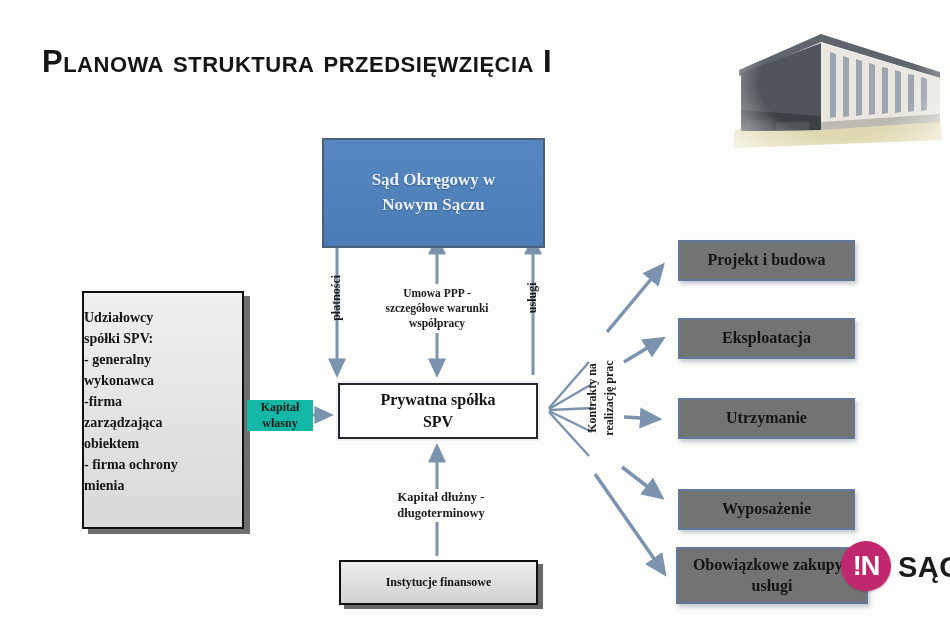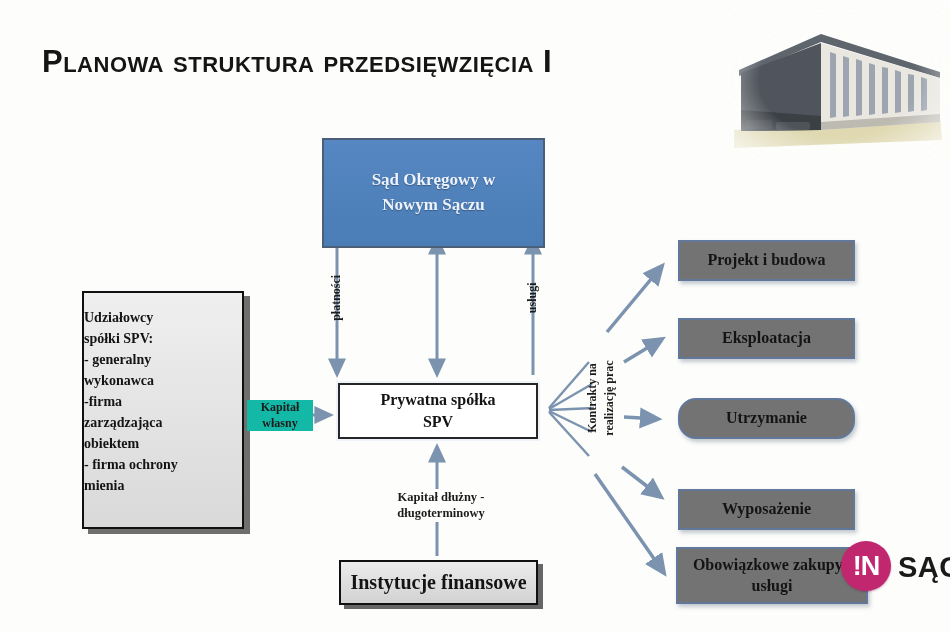--- a/index.html
+++ b/index.html
@@ -51,29 +51,29 @@
     box-shadow:6px 5px 0 rgba(75,75,75,.8);
     font-size:14px;line-height:1.5;text-align:left;
     align-items:flex-start;justify-content:flex-start;
     padding:14px 8px 0 0;
   }
   .financial{
     left:339px;top:560px;width:199px;height:45px;
     background:linear-gradient(#ececec,#d2d2d2);
     border:2px solid #101010;
     box-shadow:5px 4px 0 rgba(75,75,75,.85);
-    font-size:20px;
+    font-size:12px;
   }
   .rbox{
     background:#737373;border:2px solid #62789a;
     box-shadow:2px 3px 4px rgba(90,105,125,.35);
     font-size:16px;line-height:1.3;
     left:678px;width:177px;height:41px;
   }
-  .r1{top:240px;} .r2{top:318px;} .r3{top:398px;border-radius:18px;} .r4{top:489px;}
+  .r1{top:240px;} .r2{top:318px;} .r3{top:398px;} .r4{top:489px;}
   .r5{top:547px;left:676px;width:192px;height:57px;padding:0 11px;}
   
   .lbl{
     position:absolute;font-weight:bold;text-align:center;
     font-size:12px;line-height:1.3;color:#1c1c1c;
   }
   .vert{transform:rotate(-90deg);}
   .payments{left:292px;top:290px;width:90px;}
   .services{left:488px;top:290px;width:90px;}
   .ppp{left:357px;top:284px;width:160px;background:#fdfdfb;font-size:11.5px;padding:2px 0;}
@@ -167,20 +167,23 @@
   <div class="box financial">Instytucje finansowe</div>
 
   <div class="box rbox r1">Projekt i budowa</div>
   <div class="box rbox r2">Eksploatacja</div>
   <div class="box rbox r3">Utrzymanie</div>
   <div class="box rbox r4">Wyposażenie</div>
   <div class="box rbox r5">Obowiązkowe zakupy i usługi</div>
 
   <div class="lbl vert payments">płatności</div>
   <div class="lbl vert services">usługi</div>
+  <div class="lbl ppp pre">Umowa PPP -
+szczegółowe warunki
+współpracy</div>
   <div class="lbl equity pre">Kapitał
 własny</div>
   <div class="lbl debt pre">Kapitał dłużny -
 długoterminowy</div>
   <div class="lbl vert contracts pre">Kontrakty na
 realizację prac</div>
 
   <div class="logo">
     <div class="logo-badge">!N</div>
     <div class="logo-text">SĄCZ</div>

